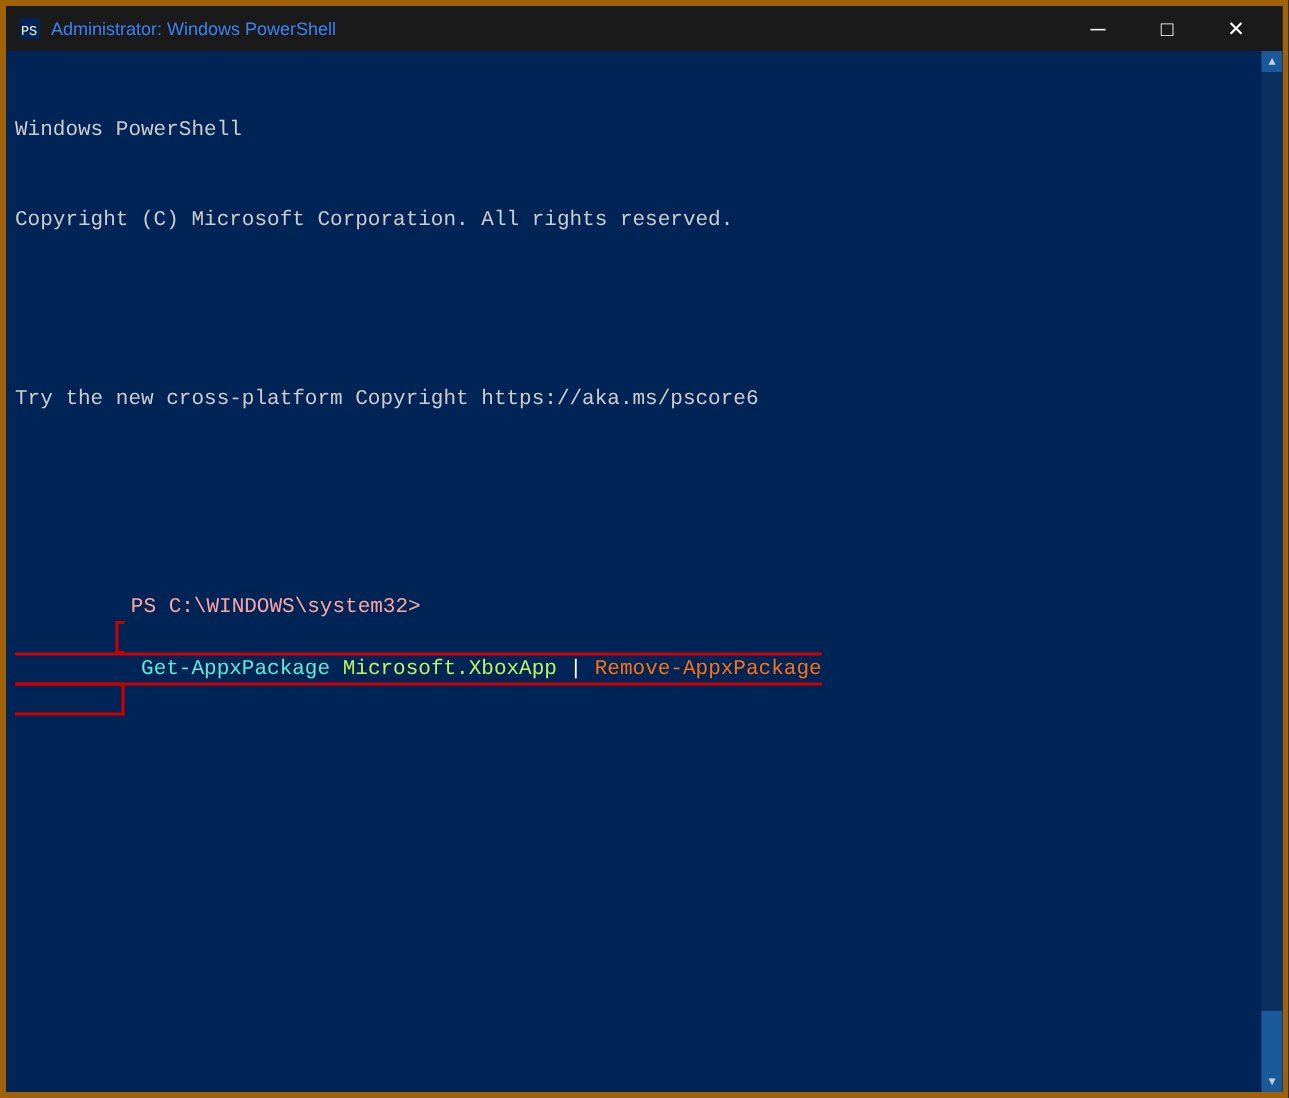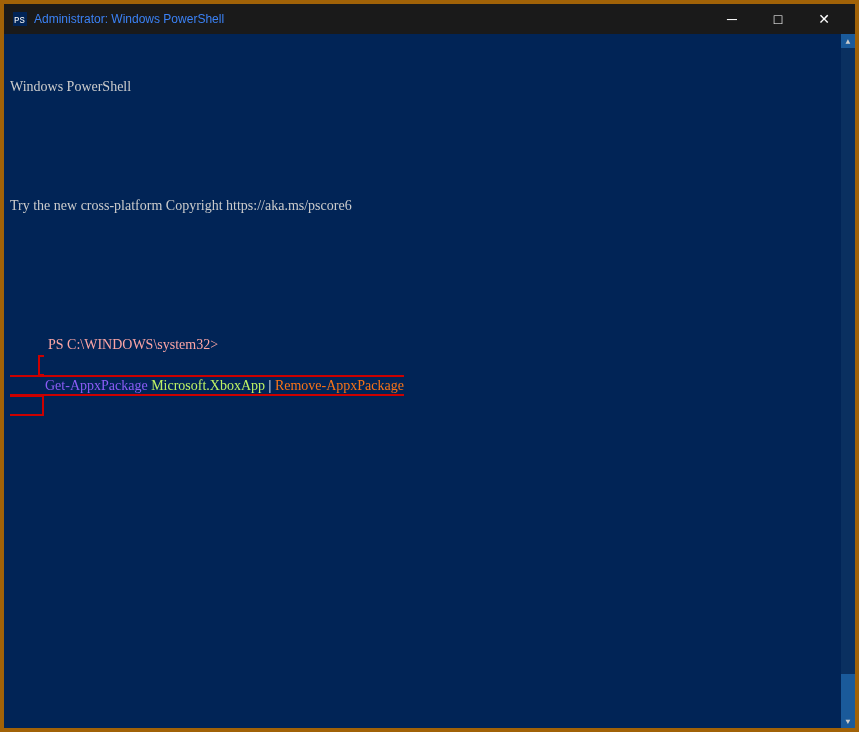--- a/index.html
+++ b/index.html
@@ -87,36 +87,35 @@
     .console-text {
       color: #cccccc;
       font-size: 14px;
       line-height: 1.4;
       white-space: pre;
     }
 
     .line {
       display: block;
       line-height: 1.45;
-      font-family: Liberation Serif, serif;
     }
 
     .prompt {
       color: #fca5a5;
       margin-left: 10px;
     }
 
     .command-highlight-box {
       border: 2px solid #cc0000;
       padding: 1px 4px;
       display: inline;
     }
 
     .cmd-yellow {
-      color: #8b5cf6;
+      color: #5eead4;
     }
 
     .cmd-white {
       color: #bef264;
     }
 
     .cmd-pipe {
       color: #ffffff;
     }
 
@@ -180,20 +179,21 @@
     <div class="title-bar-controls">
       <button class="title-bar-btn">─</button>
       <button class="title-bar-btn">□</button>
       <button class="title-bar-btn close">✕</button>
     </div>
   </div>
 
   <div class="console-body">
     <div class="console-text">
       <span class="line">Windows PowerShell</span>
+      <span class="line">Copyright (C) Microsoft Corporation. All rights reserved.</span>
       <span class="line">&nbsp;</span>
       <span class="line">Try the new cross-platform Copyright https://aka.ms/pscore6</span>
       <span class="line">&nbsp;</span>
       <span class="line">
         <span class="prompt">PS C:\WINDOWS\system32&gt;</span>
         <span class="command-highlight-box">
           <span class="cmd-yellow">Get-AppxPackage</span><span class="cmd-white"> Microsoft.XboxApp </span><span class="cmd-pipe">|</span> <span class="cmd-remove">Remove-AppxPackage</span>
         </span>
       </span>
     </div>

